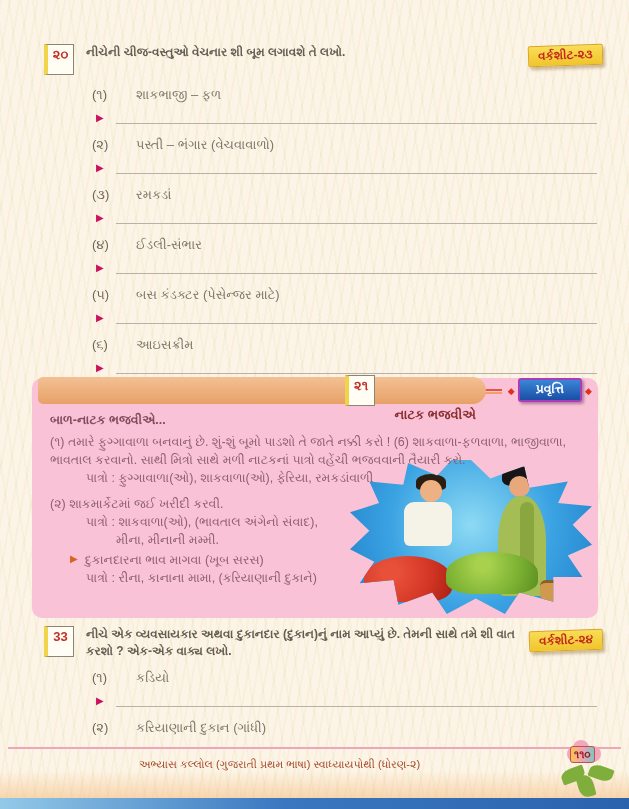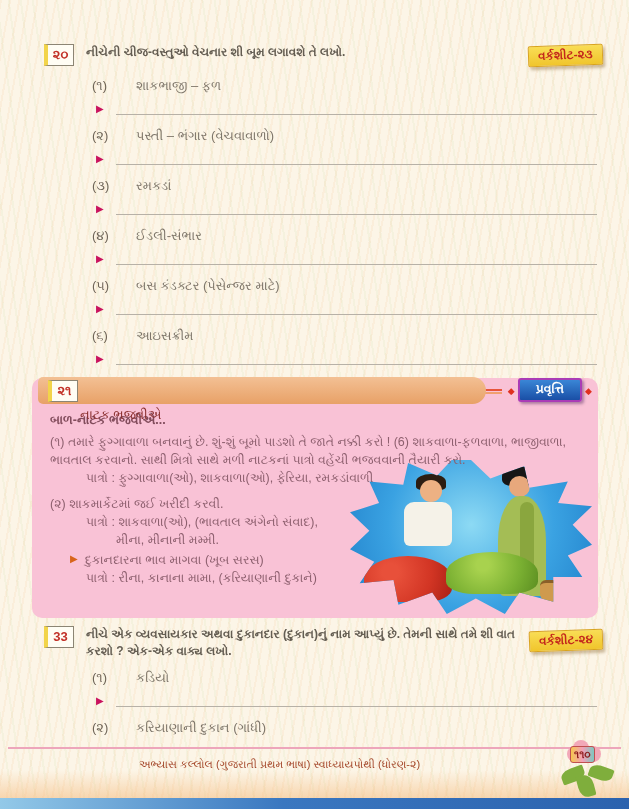--- a/index.html
+++ b/index.html
@@ -12,21 +12,21 @@
   
   .texture {
     position:absolute; inset:0; pointer-events:none; z-index:0;
     background:
       repeating-linear-gradient(100deg, rgba(240,175,110,.10) 0 2px, rgba(0,0,0,0) 2px 9px),
       repeating-linear-gradient(82deg, rgba(165,200,115,.08) 0 2px, rgba(0,0,0,0) 2px 12px);
   }
 
   
   .qnum-box {
-    flex:0 0 auto; width:30px; height:22px; line-height:20px; text-align:center;
+    flex:0 0 auto; width:30px; height:31px; line-height:20px; text-align:center;
     background:#fffdf4; border:1px solid #8c8574; border-left:4px solid #f2d44a;
     color:#c23127; font-weight:bold; font-size:13px;
   }
 
   
   .ws-badge {
     display:inline-block; padding:2px 9px 3px;
     background:linear-gradient(#f9dd55,#f0c52c);
     border:1px solid #d8a31e; border-radius:2px;
     color:#c4281c; font-weight:bold; font-size:12px;
@@ -52,23 +52,23 @@
 
   
   .q21 {
     position:absolute; top:378px; left:32px; width:566px; height:240px;
     background:#f9c2d6; border-radius:10px; z-index:2;
   }
   .q21-header {
     position:absolute; top:-1px; left:6px; height:27px; width:448px;
     background:linear-gradient(#f3c094,#e8a167);
     border-radius:6px 16px 16px 6px;
-    display:flex; align-items:center; gap:2px; padding:0 10px; z-index:3;
-  }
-  .q21-title { font-size:13px; font-weight:normal; color:#8a2f2f;margin-top:48px; }
+    display:flex; align-items:center; gap:20px; padding:0 10px; z-index:3;justify-content:flex-end;
+  }
+  .q21-title { font-size:13px; font-weight:bold; color:#8a2f2f;margin-top:48px; }
   .q21-deco-line {
     position:absolute; top:11px; left:452px; right:96px; height:5px; z-index:2;
     background:linear-gradient(#e8543a 0 2px, #f9c2d6 2px 3px, #f0a070 3px 5px);
   }
   .act-badge {
     position:absolute; top:0px; right:16px; z-index:3;
     padding:2px 16px 3px;
     background:linear-gradient(#3a86d6,#1a4fa6);
     border:2px solid #aa3cb6; border-radius:3px;
     color:#fff; font-weight:bold; font-size:12.5px;

